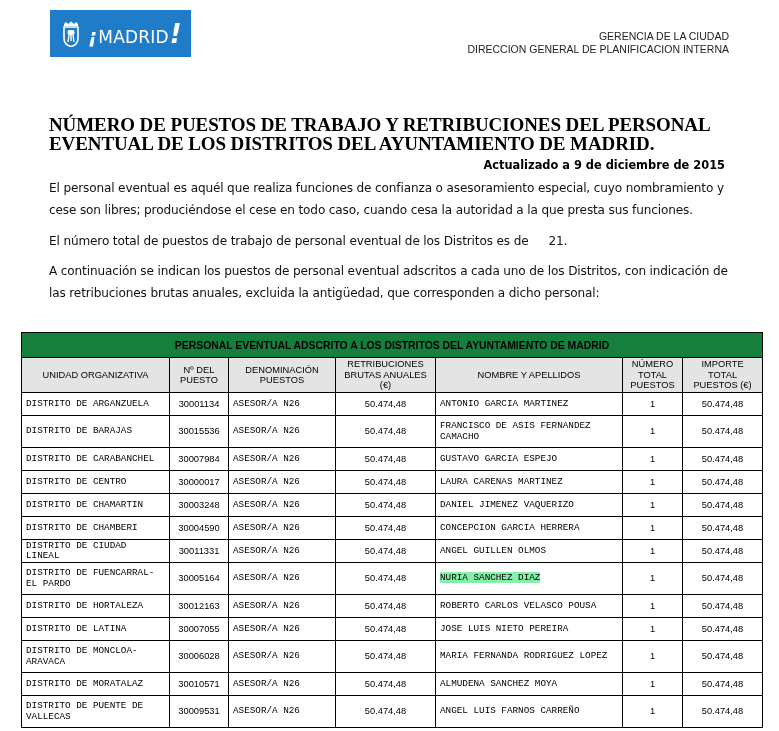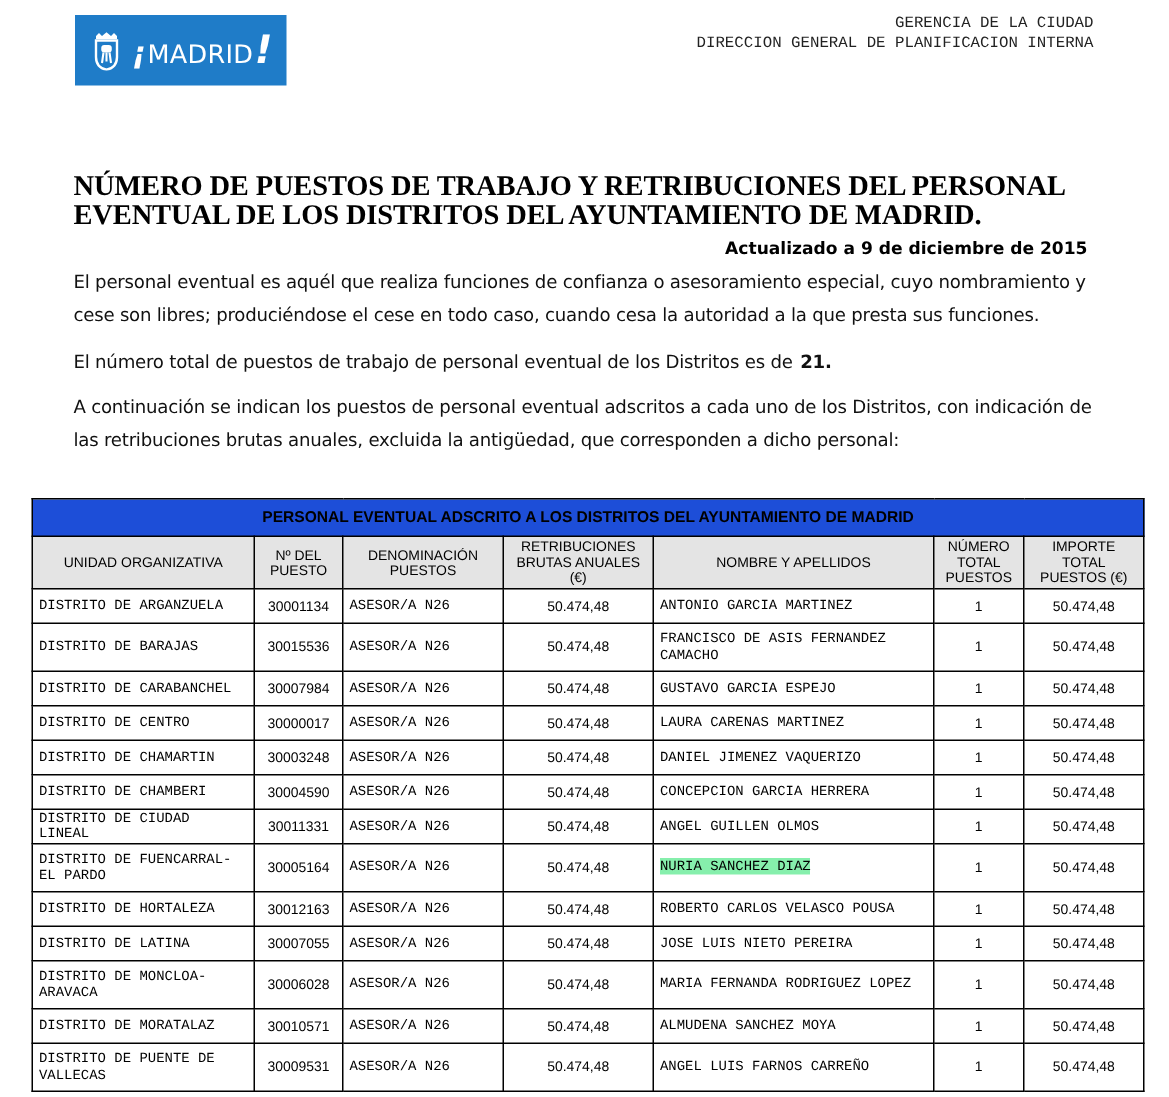--- a/index.html
+++ b/index.html
@@ -4,34 +4,34 @@
 <style>
   html, body { margin:0; padding:0; background:#ffffff; }
   body { width:779px; height:731px; position:relative; overflow:hidden; font-family:"DejaVu Sans", sans-serif; color:#000; }
 
   .logo { position:absolute; left:50px; top:10px; width:141px; height:47px; background:#1f7cc8; display:flex; align-items:center; }
   .logo .shield { margin-left:12px; width:18px; height:26px; position:relative; }
   .logo .word { color:#fff; font-family:"DejaVu Sans", sans-serif; font-size:17px; font-weight:normal; margin-left:8px; letter-spacing:0.2px; display:flex; align-items:baseline; }
   .logo .word .bang { font-size:26px; font-style:italic; font-weight:bold; margin-left:1px; }
   .logo .word .ibang { font-size:20px; font-style:italic; font-weight:bold; margin-right:1px; }
 
-  .org { position:absolute; right:50px; top:10px; text-align:right; font-family:Liberation Mono, monospace; font-size:10.5px; line-height:13px; color:#222; }
+  .org { position:absolute; right:50px; top:30px; text-align:right; font-family:Liberation Sans, sans-serif; font-size:10.5px; line-height:13px; color:#222; }
 
   .title { position:absolute; left:49px; top:115px; width:690px; font-family:Liberation Serif, serif; font-weight:bold; font-size:19px; line-height:19px; color:#000; letter-spacing:-0.1px; }
   .updated { position:absolute; right:54px; top:158px; font-family:"DejaVu Sans", sans-serif; font-weight:bold; font-size:11.4px; color:#000; }
 
   .para { position:absolute; left:49px; width:690px; font-family:"DejaVu Sans", sans-serif; font-size:12.1px; line-height:22px; color:#111; letter-spacing:-0.15px; }
   .p1 { top:177px; }
   .p2 { top:230px; }
-  .p2 b { font-weight:bold; margin-left:5px; }
+  .p2 b { font-weight:normal; margin-left:20px; }
   .p3 { top:260px; }
 
   table.grid { position:absolute; left:21px; top:332px; width:741px; border-collapse:collapse; font-family:"Liberation Sans", sans-serif; font-size:9.3px; table-layout:fixed; }
   table.grid td, table.grid th { border:1px solid #000; padding:0 4px; vertical-align:middle; }
-  table.grid .caption-row th { background:#1d4ed8; height:24px; font-weight:bold; font-size:10.4px; text-align:center; }
+  table.grid .caption-row th { background:#15803d; height:24px; font-weight:bold; font-size:10.4px; text-align:center; }
   table.grid .head-row th { background:#e4e4e4; height:34px; font-weight:normal; font-size:9.3px; text-align:center; line-height:10.5px; }
   table.grid tbody td { height:22px; line-height:10.5px; }
   table.grid tbody tr.tall td { height:31px; }
   td.c { text-align:center; }
   td.l { text-align:left;font-family:Liberation Mono, monospace; }
   .hl { background:#86efac; }
 </style>
 </head>
 <body>
 

